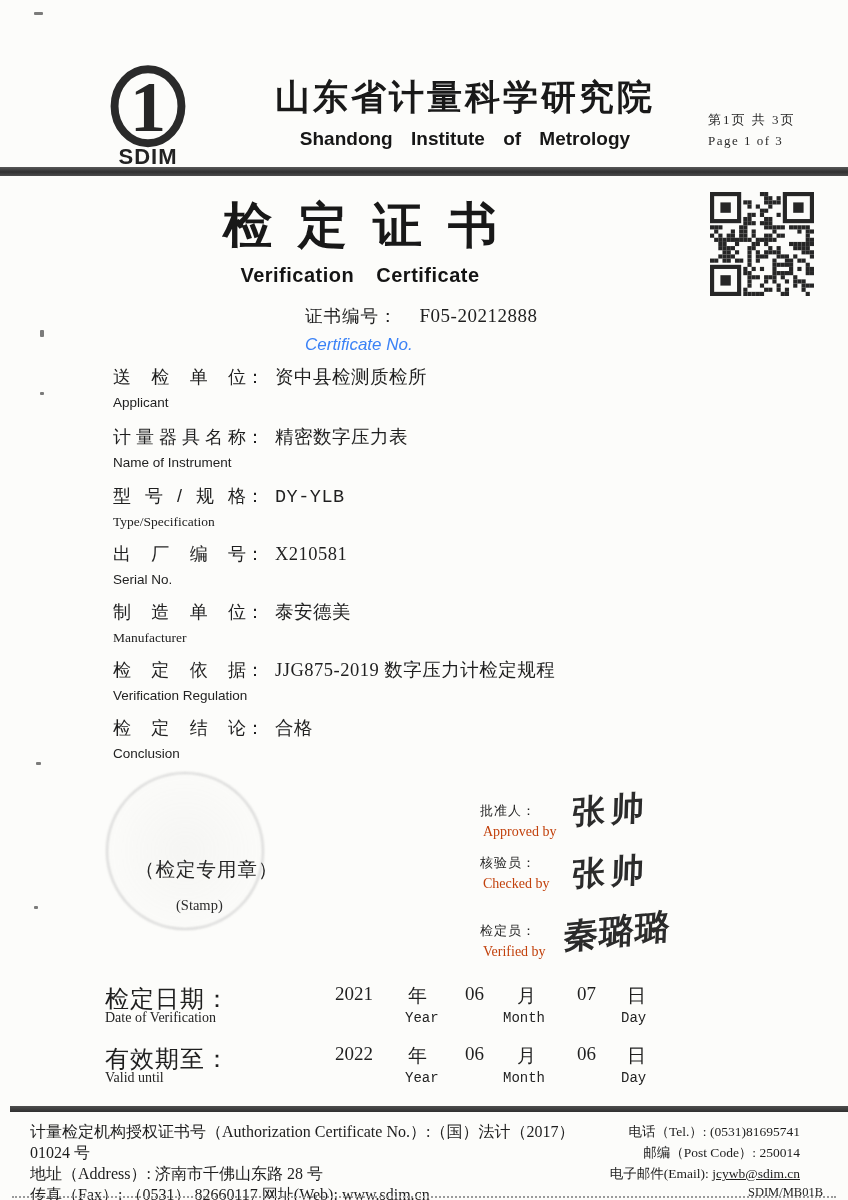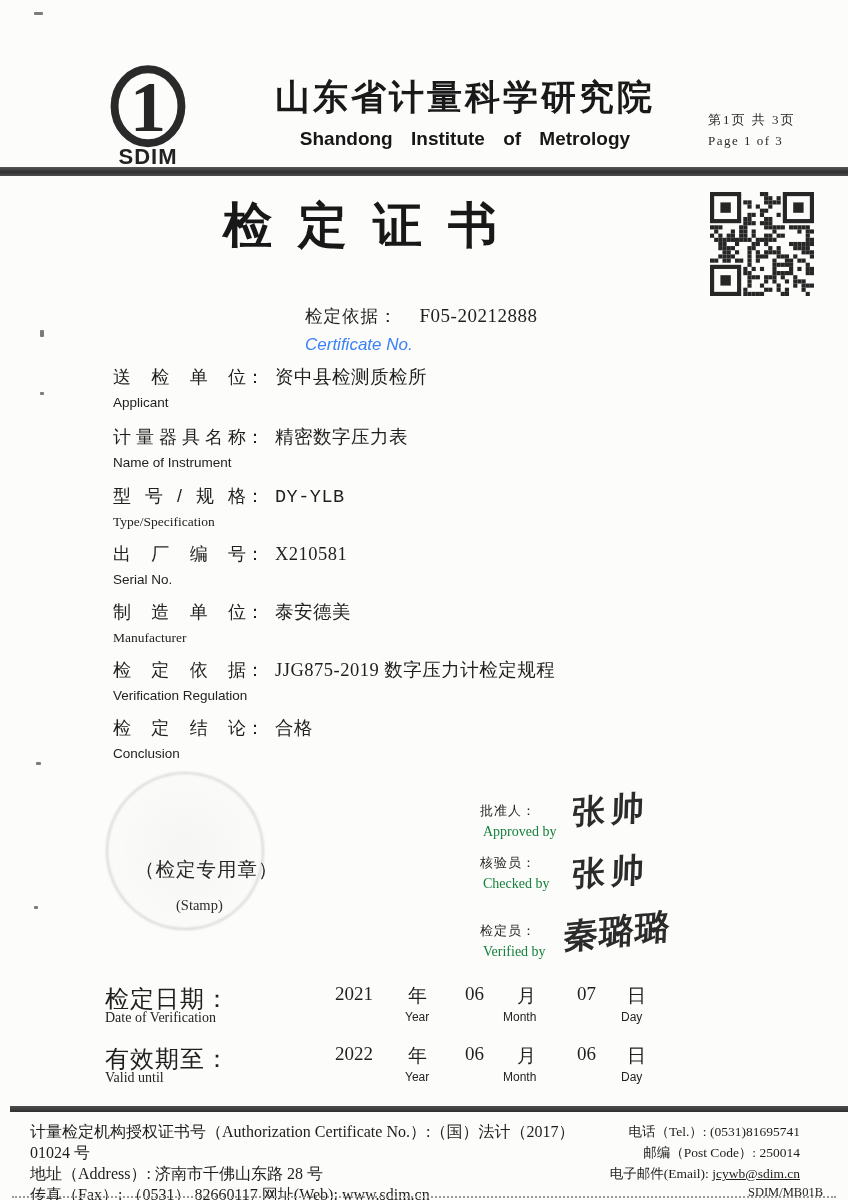--- a/index.html
+++ b/index.html
@@ -54,37 +54,37 @@
   
   .stamp-circle { position:absolute; left:106px; top:772px; width:158px; height:158px;
                   border-radius:50%; border:2px solid rgba(150,150,150,0.35); filter:blur(1.2px);
                   background:radial-gradient(circle, rgba(190,190,190,0.10), rgba(190,190,190,0.02) 70%); }
   .stamp-zh { position:absolute; left:135px; top:856px; font-size:19.5px; letter-spacing:1px; color:#262626; }
   .stamp-en { position:absolute; left:176px; top:897px; font-family:"Liberation Serif",serif; font-size:14.5px; color:#2d2d2d; }
 
   
   .sig { position:absolute; left:480px; }
   .sig .zl { font-size:13px; letter-spacing:1px; }
-  .sig .el { font-family:"Liberation Serif",serif; font-size:14px; margin-top:4px; margin-left:3px; color:#15803d; }
+  .sig .el { font-family:"Liberation Serif",serif; font-size:14px; margin-top:4px; margin-left:3px; color:#c2410c; }
   .s1{top:802px} .s2{top:854px} .s3{top:922px}
   .sig-name { position:absolute; font-family:"Liberation Serif",serif; font-weight:bold;
               color:#2b2b2b; transform:rotate(-4deg) skewX(-6deg); }
   .n1{left:572px; top:788px; font-size:33px; letter-spacing:6px;}
   .n2{left:572px; top:850px; font-size:33px; letter-spacing:6px;}
   .n3{left:563px; top:908px; font-size:35px; letter-spacing:1px; transform:rotate(-6deg) skewX(-8deg);}
 
   
   .daterow { position:absolute; left:105px; width:660px; height:54px; }
   .d1{top:983px} .d2{top:1043px}
   .daterow span { position:absolute; white-space:nowrap; }
   .daterow .zl { left:0; top:0; font-size:24px; letter-spacing:1px; }
   .daterow .el { left:0; top:27px; font-family:"Liberation Serif",serif; font-size:14px; color:#222; }
   .daterow .num { font-family:"Liberation Serif",serif; font-size:19px; top:0; }
   .daterow .unit { font-size:19px; top:0; }
-  .daterow .usub { font-family:Liberation Sans, sans-serif; font-size:12px; top:27px; color:#222;text-align:center; }
+  .daterow .usub { font-family:Liberation Mono, monospace; font-size:14px; top:27px; color:#222;text-align:center; }
   .px-year{left:230px} .px-yu{left:303px} .px-ys{left:300px}
   .px-mon{left:360px} .px-mu{left:412px} .px-ms{left:398px}
   .px-day{left:472px} .px-du{left:522px} .px-ds{left:516px}
 
   
   .rule-mid { position:absolute; left:10px; top:1106px; width:838px; height:6px;
               background:linear-gradient(180deg,#4e4e4e,#303030); }
   .footer-left { position:absolute; left:30px; top:1121px; width:560px;
                  font-family:"Liberation Serif",serif; font-size:16px; line-height:21px; color:#1d1d1d; }
   .footer-right { position:absolute; right:48px; top:1121px; text-align:right;
@@ -111,20 +111,21 @@
   </div>
   <div class="org-zh">山东省计量科学研究院</div>
   <div class="org-en">Shandong  Institute  of  Metrology</div>
   <div class="page-info">
     <div class="l1">第1页 共 3页</div>
     <div class="l2">Page 1  of 3</div>
   </div>
   <div class="rule-top"></div>
 
   <div class="title-zh">检定证书</div>
+  <div class="title-en">Verification  Certificate</div>
   <svg id="qr-svg" class="qr" viewBox="0 0 100 100">
       <g fill="#262626">
         <rect x="48" y="0" width="4" height="4"></rect>
         <rect x="52" y="0" width="4" height="4"></rect>
         <rect x="52" y="4" width="4" height="4"></rect>
         <rect x="56" y="4" width="4" height="4"></rect>
         <rect x="64" y="4" width="4" height="4"></rect>
         <rect x="32" y="8" width="4" height="4"></rect>
         <rect x="36" y="8" width="4" height="4"></rect>
         <rect x="52" y="8" width="4" height="4"></rect>
@@ -328,21 +329,21 @@
       <rect x="2" y="2" width="26" height="26" fill="none" stroke="#262626" stroke-width="4"></rect>
       <rect x="10" y="10" width="10" height="10" fill="#262626"></rect>
       <rect x="72" y="2" width="26" height="26" fill="none" stroke="#262626" stroke-width="4"></rect>
       <rect x="80" y="10" width="10" height="10" fill="#262626"></rect>
       <rect x="2" y="72" width="26" height="26" fill="none" stroke="#262626" stroke-width="4"></rect>
       <rect x="10" y="80" width="10" height="10" fill="#262626"></rect>
     </svg>
 
   <div class="certno">
     <div class="line">
-      <span class="zl">检定依据：</span>
+      <span class="zl">证书编号：</span>
       <span class="val">F05-20212888</span>
     </div>
     <div class="el">Certificate No.</div>
   </div>
 
   <div class="field f1">
     <div class="line">
       <span class="zl">送检单位</span>
         <span class="colon">：</span>
       <span class="val">资中县检测质检所</span>

